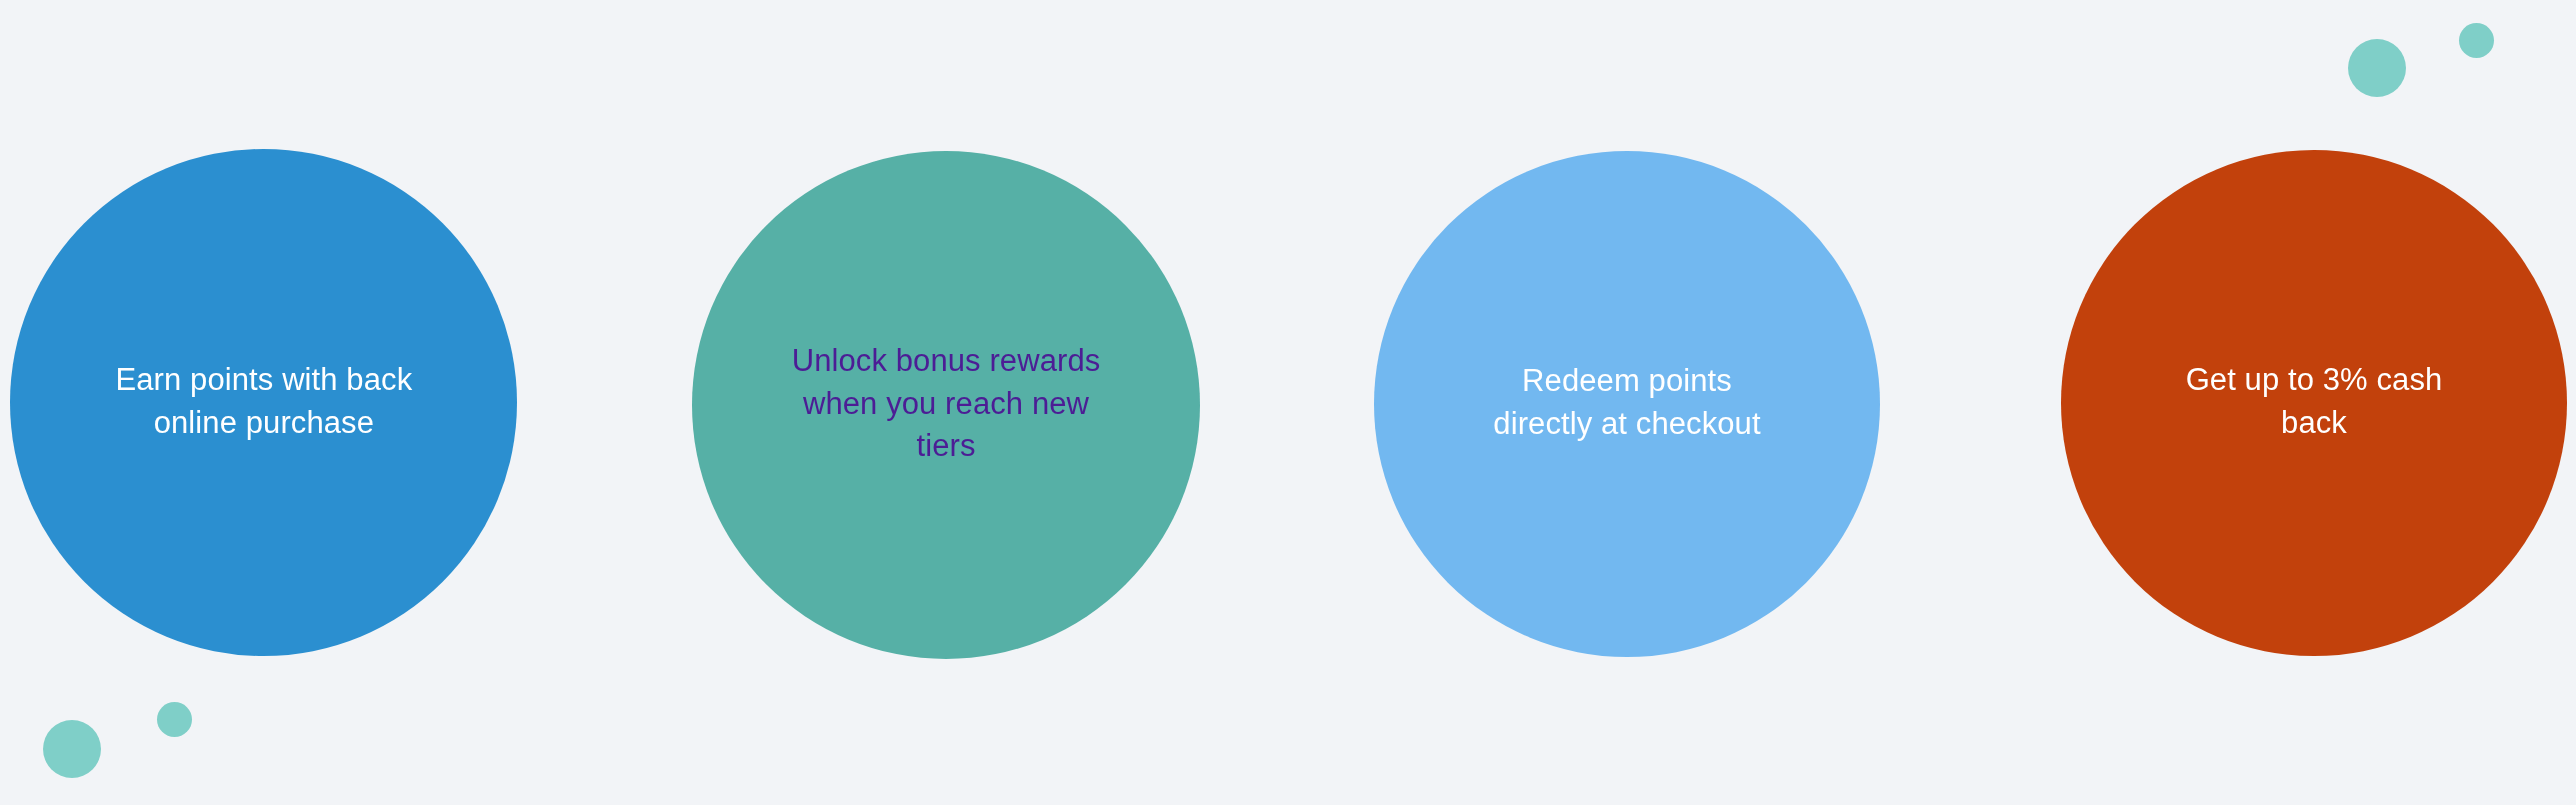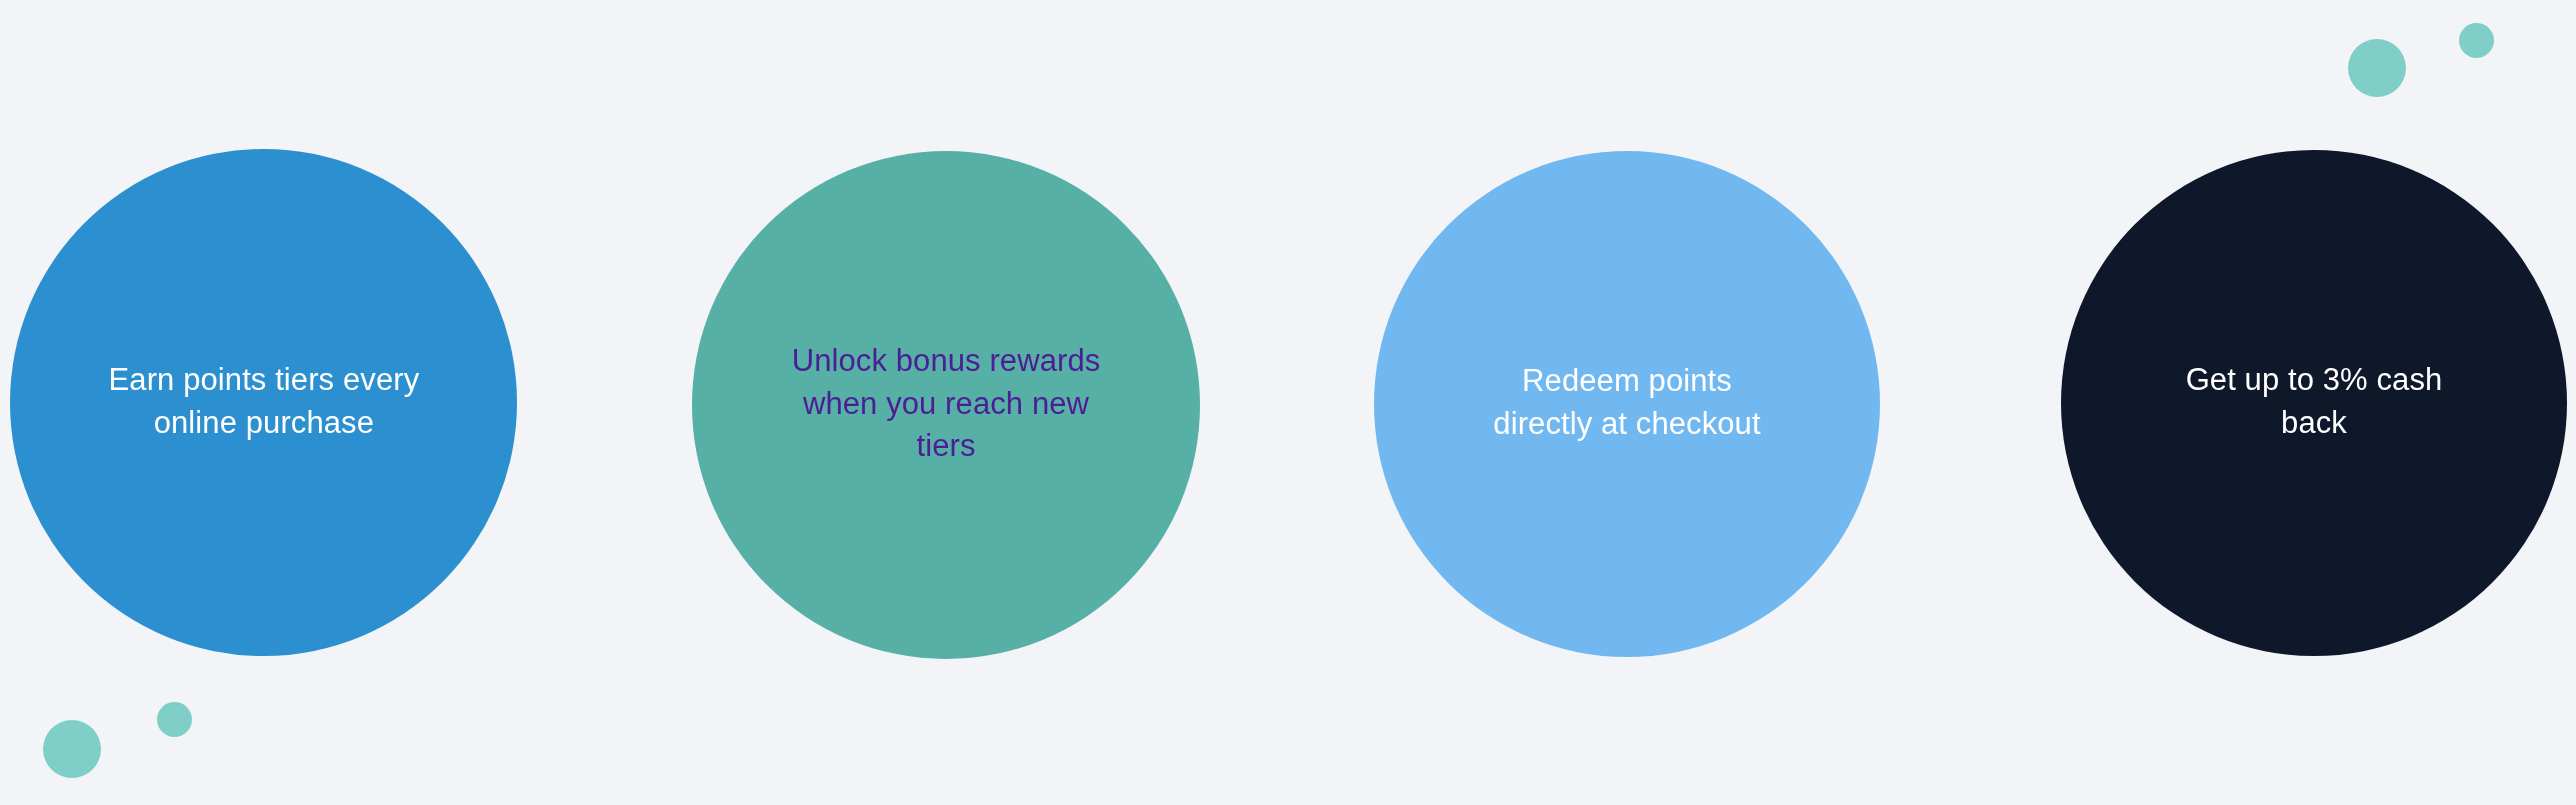--- a/index.html
+++ b/index.html
@@ -57,36 +57,36 @@
   #dot-1 { left: 157px;  top: 702px; width: 35px; height: 35px; }
   #dot-2 { left: 2348px; top: 39px;  width: 58px; height: 58px; }
   #dot-3 { left: 2459px; top: 23px;  width: 35px; height: 35px; }
 </style>
 </head>
 <body>
 
 <div id="canvas" style="width: 2576px; height: 805px; background: rgb(242, 244, 247);">
 
   <div class="bubble" id="bubble-0" style="width: 507px; height: 507px; left: 10.4px; top: 149px; background: rgb(43, 143, 208);">
-    <div class="bubble-label" style="color: rgb(255, 255, 255);">Earn points tiers every
+    <div class="bubble-label" style="color: rgb(255, 255, 255);">Earn points with back
 online purchase</div>
   </div>
 
   <div class="bubble" id="bubble-1" style="width: 508px; height: 508px; left: 692px; top: 151px; background: rgb(86, 176, 166);">
     <div class="bubble-label" style="color: #4c1d95;">Unlock bonus rewards
 when you reach new
 tiers</div>
   </div>
 
   <div class="bubble" id="bubble-2" style="width: 506px; height: 506px; left: 1374px; top: 151px; background: rgb(114, 184, 240);">
     <div class="bubble-label" style="color: rgb(255, 255, 255);">Redeem points
 directly at checkout</div>
   </div>
 
-  <div class="bubble" id="bubble-3" style="width: 506px; height: 506px; left: 2061px; top: 150px; background: #0f172a;">
+  <div class="bubble" id="bubble-3" style="width: 506px; height: 506px; left: 2061px; top: 150px; background: #c2410c;">
     <div class="bubble-label" style="color: rgb(255, 255, 255);">Get up to 3% cash
 back</div>
   </div>
 
   <div class="dot" id="dot-0" style="width: 58px; height: 58px; left: 43px; top: 720px; background: rgb(127, 207, 200);"></div>
   <div class="dot" id="dot-1" style="width: 35px; height: 35px; left: 157px; top: 702px; background: rgb(127, 207, 200);"></div>
   <div class="dot" id="dot-2" style="width: 58px; height: 58px; left: 2348px; top: 39px; background: rgb(127, 207, 200);"></div>
   <div class="dot" id="dot-3" style="width: 35px; height: 35px; left: 2459px; top: 22.6px; background: rgb(127, 207, 200);"></div>
 
 </div>

